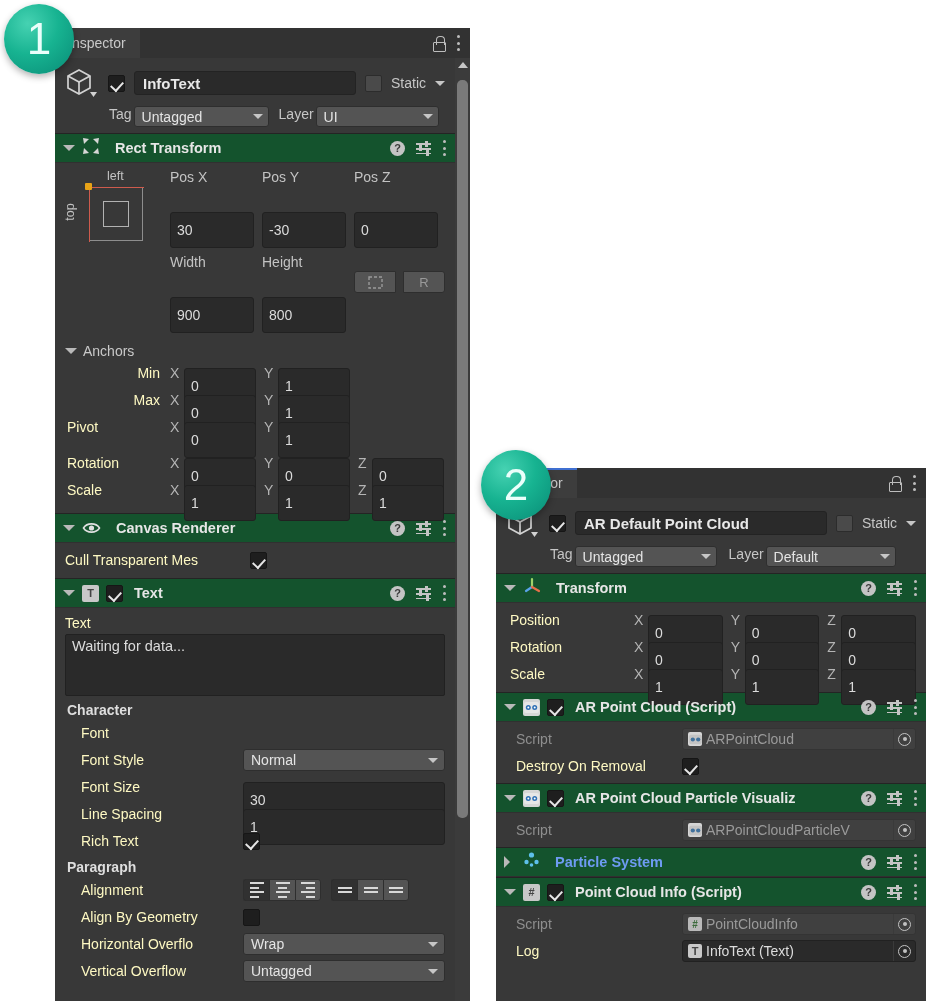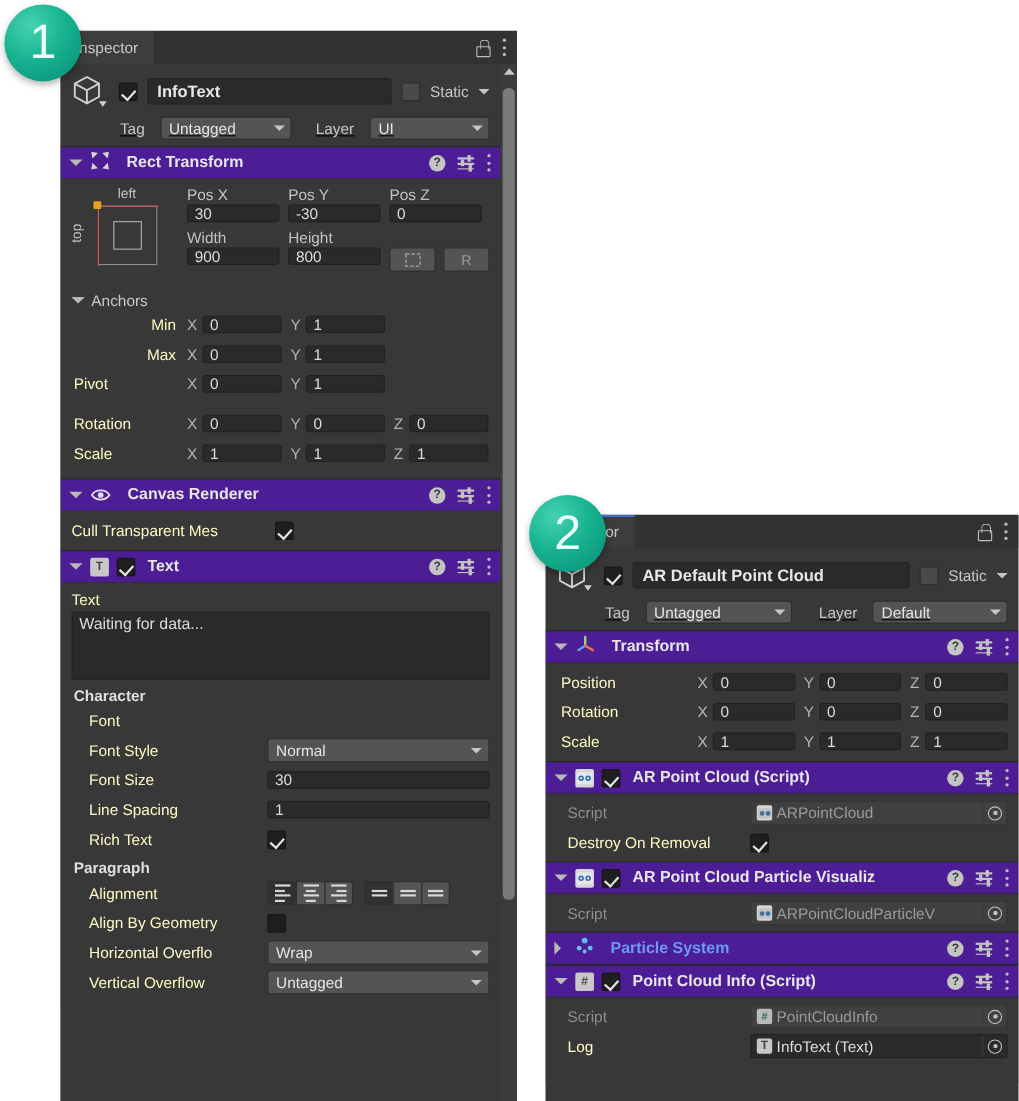--- a/index.html
+++ b/index.html
@@ -77,32 +77,32 @@
   }
   .chk.flat { background:#4a4a4a; border-color:#2c2c2c; }
   .namefield {
     flex:1; height:24px; background:#2a2a2a; border:1px solid #232323;
     border-radius:3px; color:#e8e8e8; font-size:15px; font-weight:bold;
     display:flex; align-items:center; padding:0 8px;
   }
   .statictxt { font-size:14px; color:#c6c6c6; }
   .caret { width:0;height:0;border-left:5px solid transparent;border-right:5px solid transparent;
            border-top:5px solid #c6c6c6; }
-  .objrow2 { display:flex; align-items:center; gap:14px; margin-top:6px; padding-left:44px;text-decoration:underline; }
+  .objrow2 { display:flex; gap:2px; margin-top:6px; padding-left:44px; }
   .lbl { font-size:14px; color:#c6c6c6; }
   .dd {
     height:21px; background:#545454; border:1px solid #2e2e2e; border-radius:3px;
     display:flex; align-items:center; justify-content:space-between;
     padding:0 5px 0 7px; color:#e4e4e4; font-size:14px;
   }
 
   
   .comp { border-top:1px solid #242424; }
   .comphdr {
-    height:29px; background:#4c1d95;
+    height:29px; background:#14532d;
     display:flex; align-items:center; gap:7px; padding:0 9px 0 8px;
     border-bottom:1px solid #303030;
   }
   .foldout { width:0;height:0;border-left:6px solid transparent;border-right:6px solid transparent;
              border-top:6px solid #b9b9b9; flex:0 0 12px; }
   .foldout.closed { border:none; width:0;height:0;
              border-top:6px solid transparent;border-bottom:6px solid transparent;
              border-left:6px solid #b9b9b9; }
   .comptitle { font-size:14.5px; font-weight:bold; color:#e6e6e6; flex:1;
                white-space:nowrap; overflow:hidden; }
@@ -121,22 +121,22 @@
   .pref-icon b:nth-of-type(2){ left:3px; top:4px;}
   .pref-icon b:nth-of-type(3){ left:10px; top:9px;}
 
   .compbody { padding:6px 10px 8px 10px; background:#383838; }
 
   
   .row { display:flex; align-items:center; height:24px; margin-bottom:3px; }
   .rowlabel { font-size:14px; color:#fef9c3; }
   .field {
     background:#2a2a2a; border:1px solid #212121; border-radius:3px;
-    height:16px; color:#dcdcdc; font-size:14px;
-    display:flex; align-items:center; padding:0 6px;
+    height:36px; color:#dcdcdc; font-size:14px;
+    display:flex; align-items:center; padding:0 6px;margin-top:26px;
   }
   .axis { font-size:14px; color:#b5b5b5; width:14px; flex:0 0 14px; }
 
   
   .anchorprev { width:100px; position:relative; height:92px; }
   .ap-left { position:absolute; left:42px; top:0px; font-size:12.5px; color:#c3c3c3; }
   .ap-top  { position:absolute; left:-4px; top:36px; font-size:12.5px; color:#c3c3c3;
              transform: rotate(-90deg); transform-origin:center; }
   .ap-box  { position:absolute; left:24px; top:18px; width:54px; height:54px;
              border:1.5px solid #8d8d8d; }

